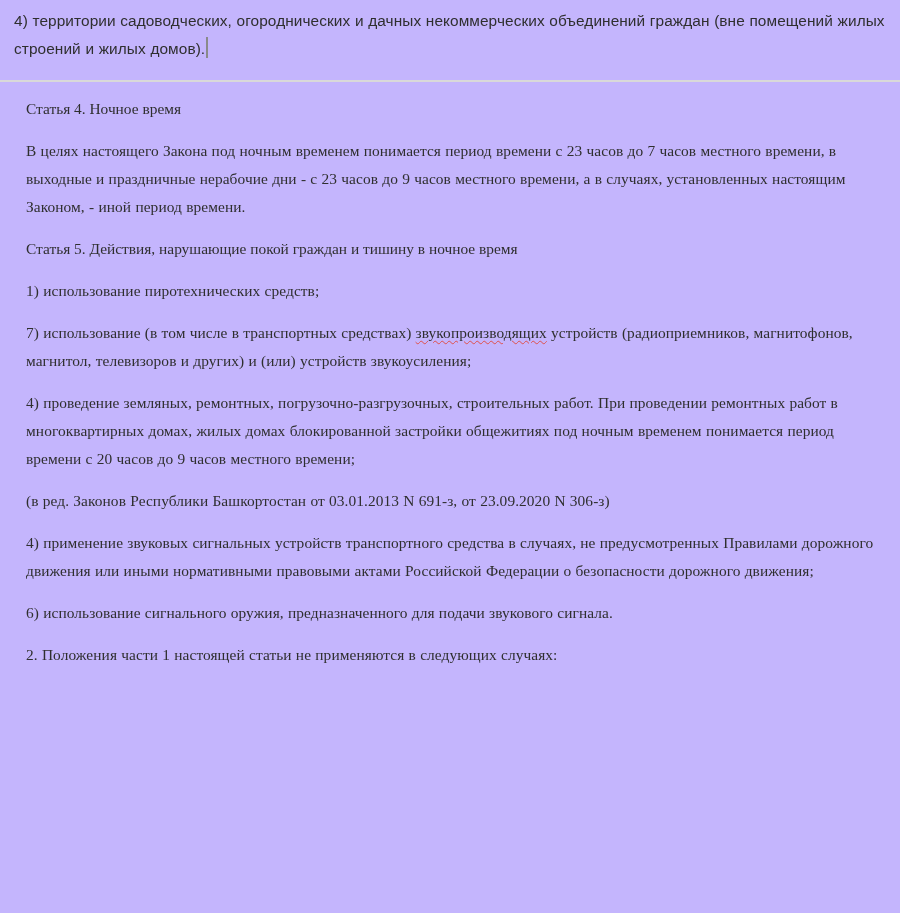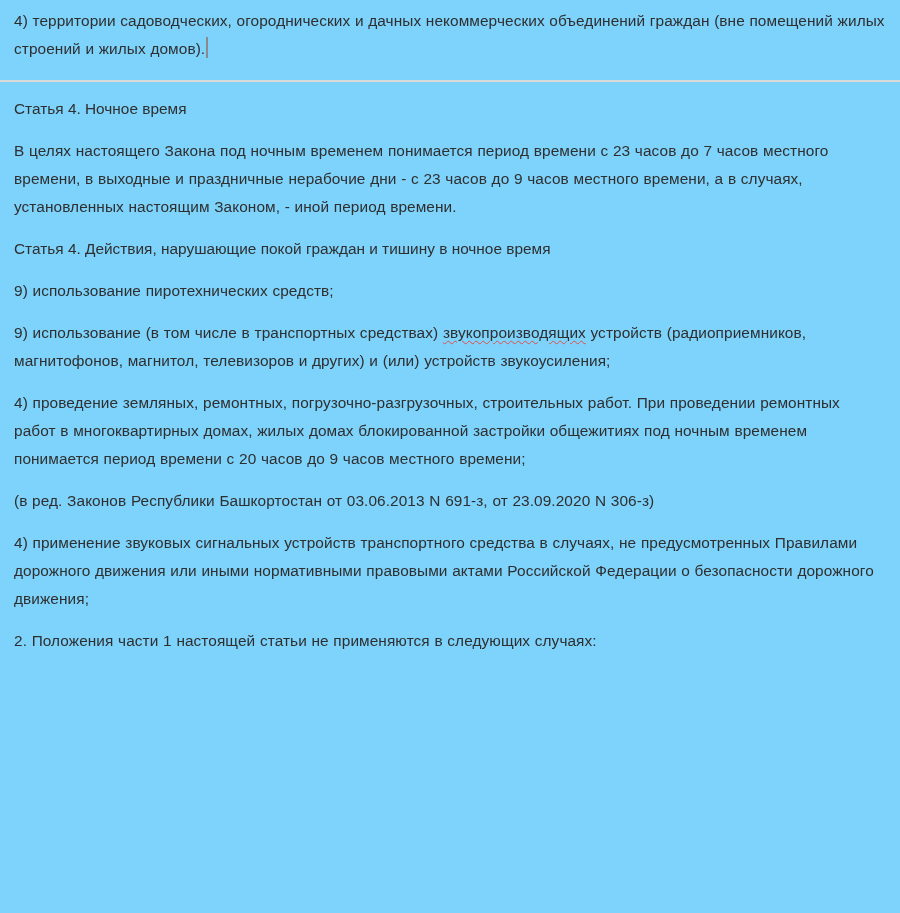--- a/index.html
+++ b/index.html
@@ -15,21 +15,21 @@
     font-family: "Liberation Sans", "DejaVu Sans", sans-serif;
     color: #2f2f2f;
     -webkit-font-smoothing: antialiased;
   }
 
   .doc-viewport {
     position: relative;
     width: 900px;
     height: 913px;
     box-sizing: border-box;
-    background: #7dd3fc;
+    background: #c4b5fd;
   }
 
   
   .block-top {
     box-sizing: border-box;
     padding: 0 14px;
     padding-top: 7px;
   }
 
   
@@ -38,22 +38,23 @@
     height: 2px;
     background: #d9d9d9;
     margin: 0;
     border: 0;
     margin-top: 17px;
   }
 
   
   .block-body {
     box-sizing: border-box;
-    padding: 0 14px;
+    padding: 0 26px;
     padding-top: 13px;
+    font-family: Liberation Serif, serif;
   }
 
   p.para {
     margin: 0 0 14px 0;
     font-size: 15.4px;
     line-height: 28px;
     letter-spacing: 0.005em;
     color: #2f2f2f;
     text-align: left;
     word-spacing: 0.02em;
@@ -107,32 +108,33 @@
 
   <hr class="section-divider">
 
   <div class="block-body">
 
     <p class="article-heading">Статья 4. Ночное время</p>
 
     <p class="para">В целях настоящего Закона под ночным временем понимается период времени с 23 часов до 7 часов местного времени, в выходные и праздничные нерабочие дни - с 23 часов до 9 часов местного времени, а в случаях, установленных настоящим Законом, - иной период времени.</p>
 
 
-    <p class="article-heading">Статья 4. Действия, нарушающие покой граждан и тишину в ночное время</p>
+    <p class="article-heading">Статья 5. Действия, нарушающие покой граждан и тишину в ночное время</p>
 
 
-    <p class="para">9) использование пиротехнических средств;</p>
+    <p class="para">1) использование пиротехнических средств;</p>
 
-    <p class="para"><span>9) использование (в том числе в транспортных средствах) </span><span class="misspelled">звукопроизводящих</span><span> устройств (радиоприемников, магнитофонов, магнитол, телевизоров и других) и (или) устройств звукоусиления;</span></p>
+    <p class="para"><span>7) использование (в том числе в транспортных средствах) </span><span class="misspelled">звукопроизводящих</span><span> устройств (радиоприемников, магнитофонов, магнитол, телевизоров и других) и (или) устройств звукоусиления;</span></p>
 
 
     <p class="para">4) проведение земляных, ремонтных, погрузочно-разгрузочных, строительных работ. При проведении ремонтных работ в многоквартирных домах, жилых домах блокированной застройки общежитиях под ночным временем понимается период времени с 20 часов до 9 часов местного времени;</p>
 
-    <p class="para">(в ред. Законов Республики Башкортостан от 03.06.2013 N 691-з, от 23.09.2020 N 306-з)</p>
+    <p class="para">(в ред. Законов Республики Башкортостан от 03.01.2013 N 691-з, от 23.09.2020 N 306-з)</p>
 
     <p class="para">4) применение звуковых сигнальных устройств транспортного средства в случаях, не предусмотренных Правилами дорожного движения или иными нормативными правовыми актами Российской Федерации о безопасности дорожного движения;</p>
 
+    <p class="para">6) использование сигнального оружия, предназначенного для подачи звукового сигнала.</p>
 
     <p class="para">2. Положения части 1 настоящей статьи не применяются в следующих случаях:</p>
 
   </div>
 
 </div>
 
 </body></html>

